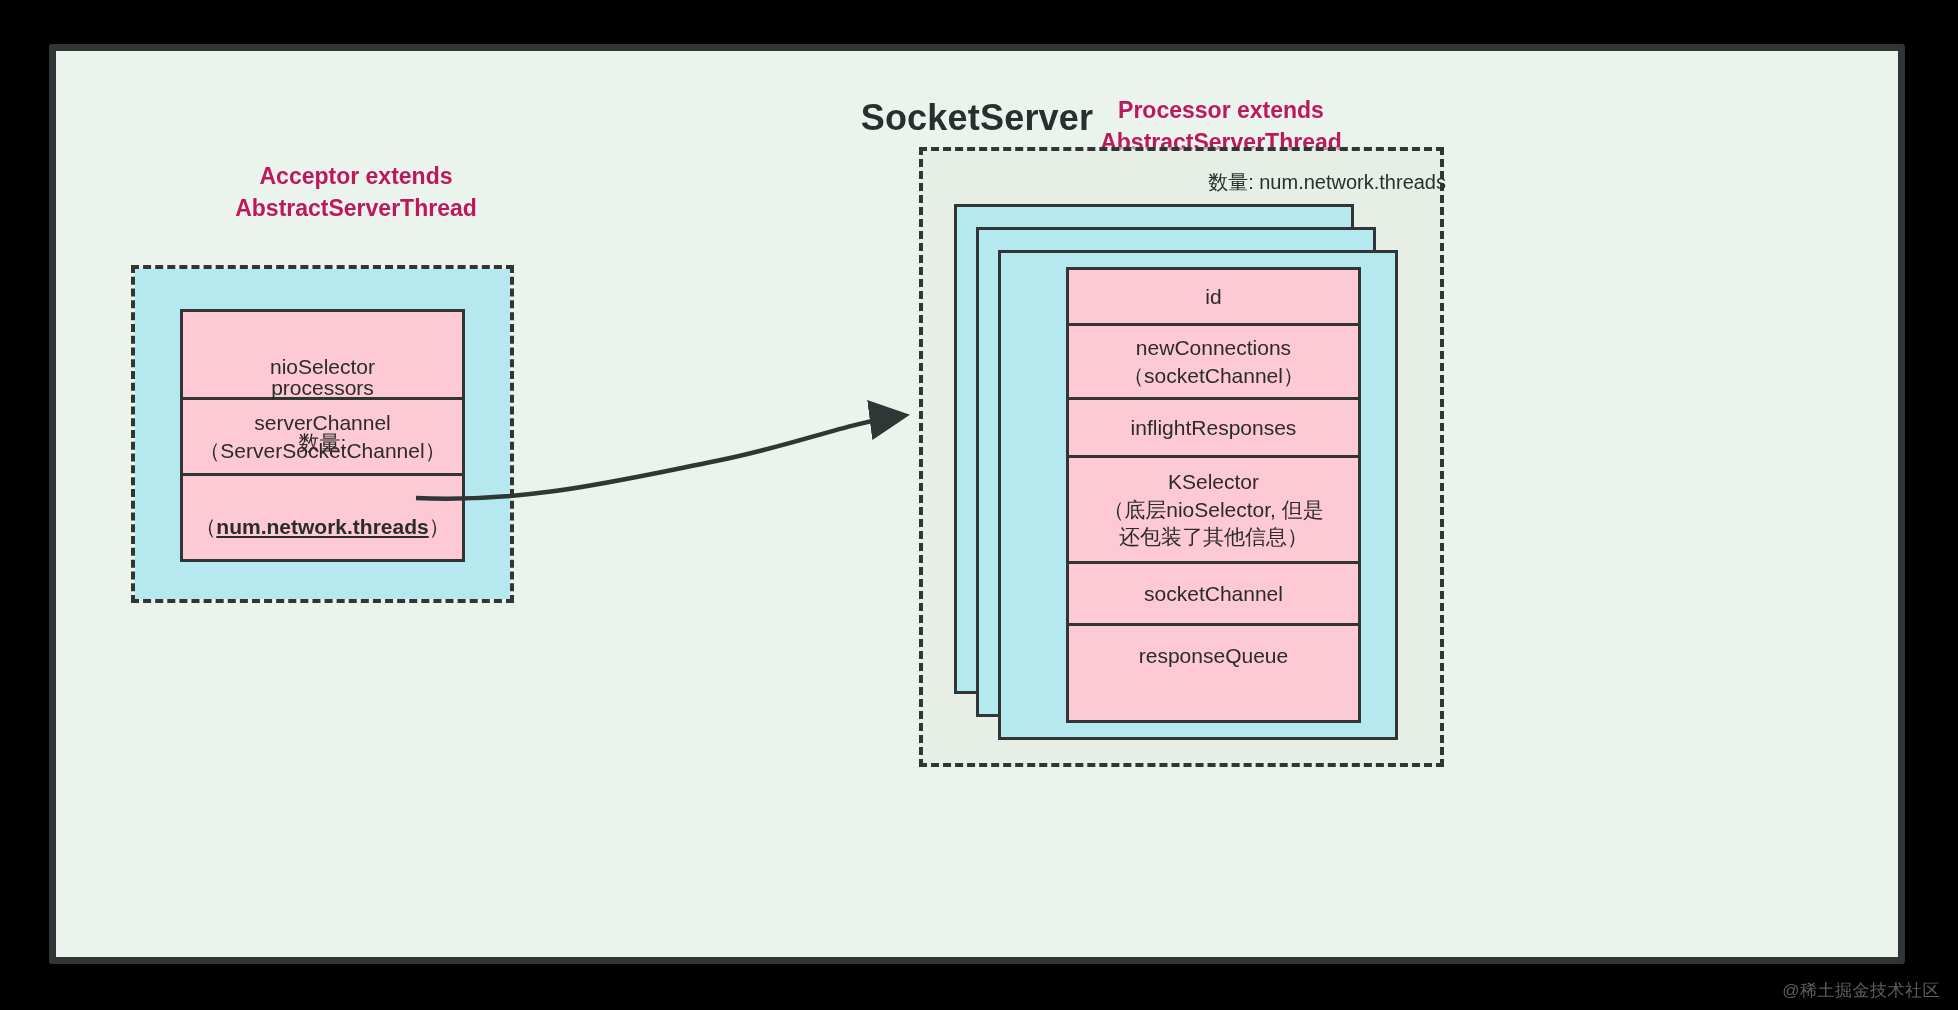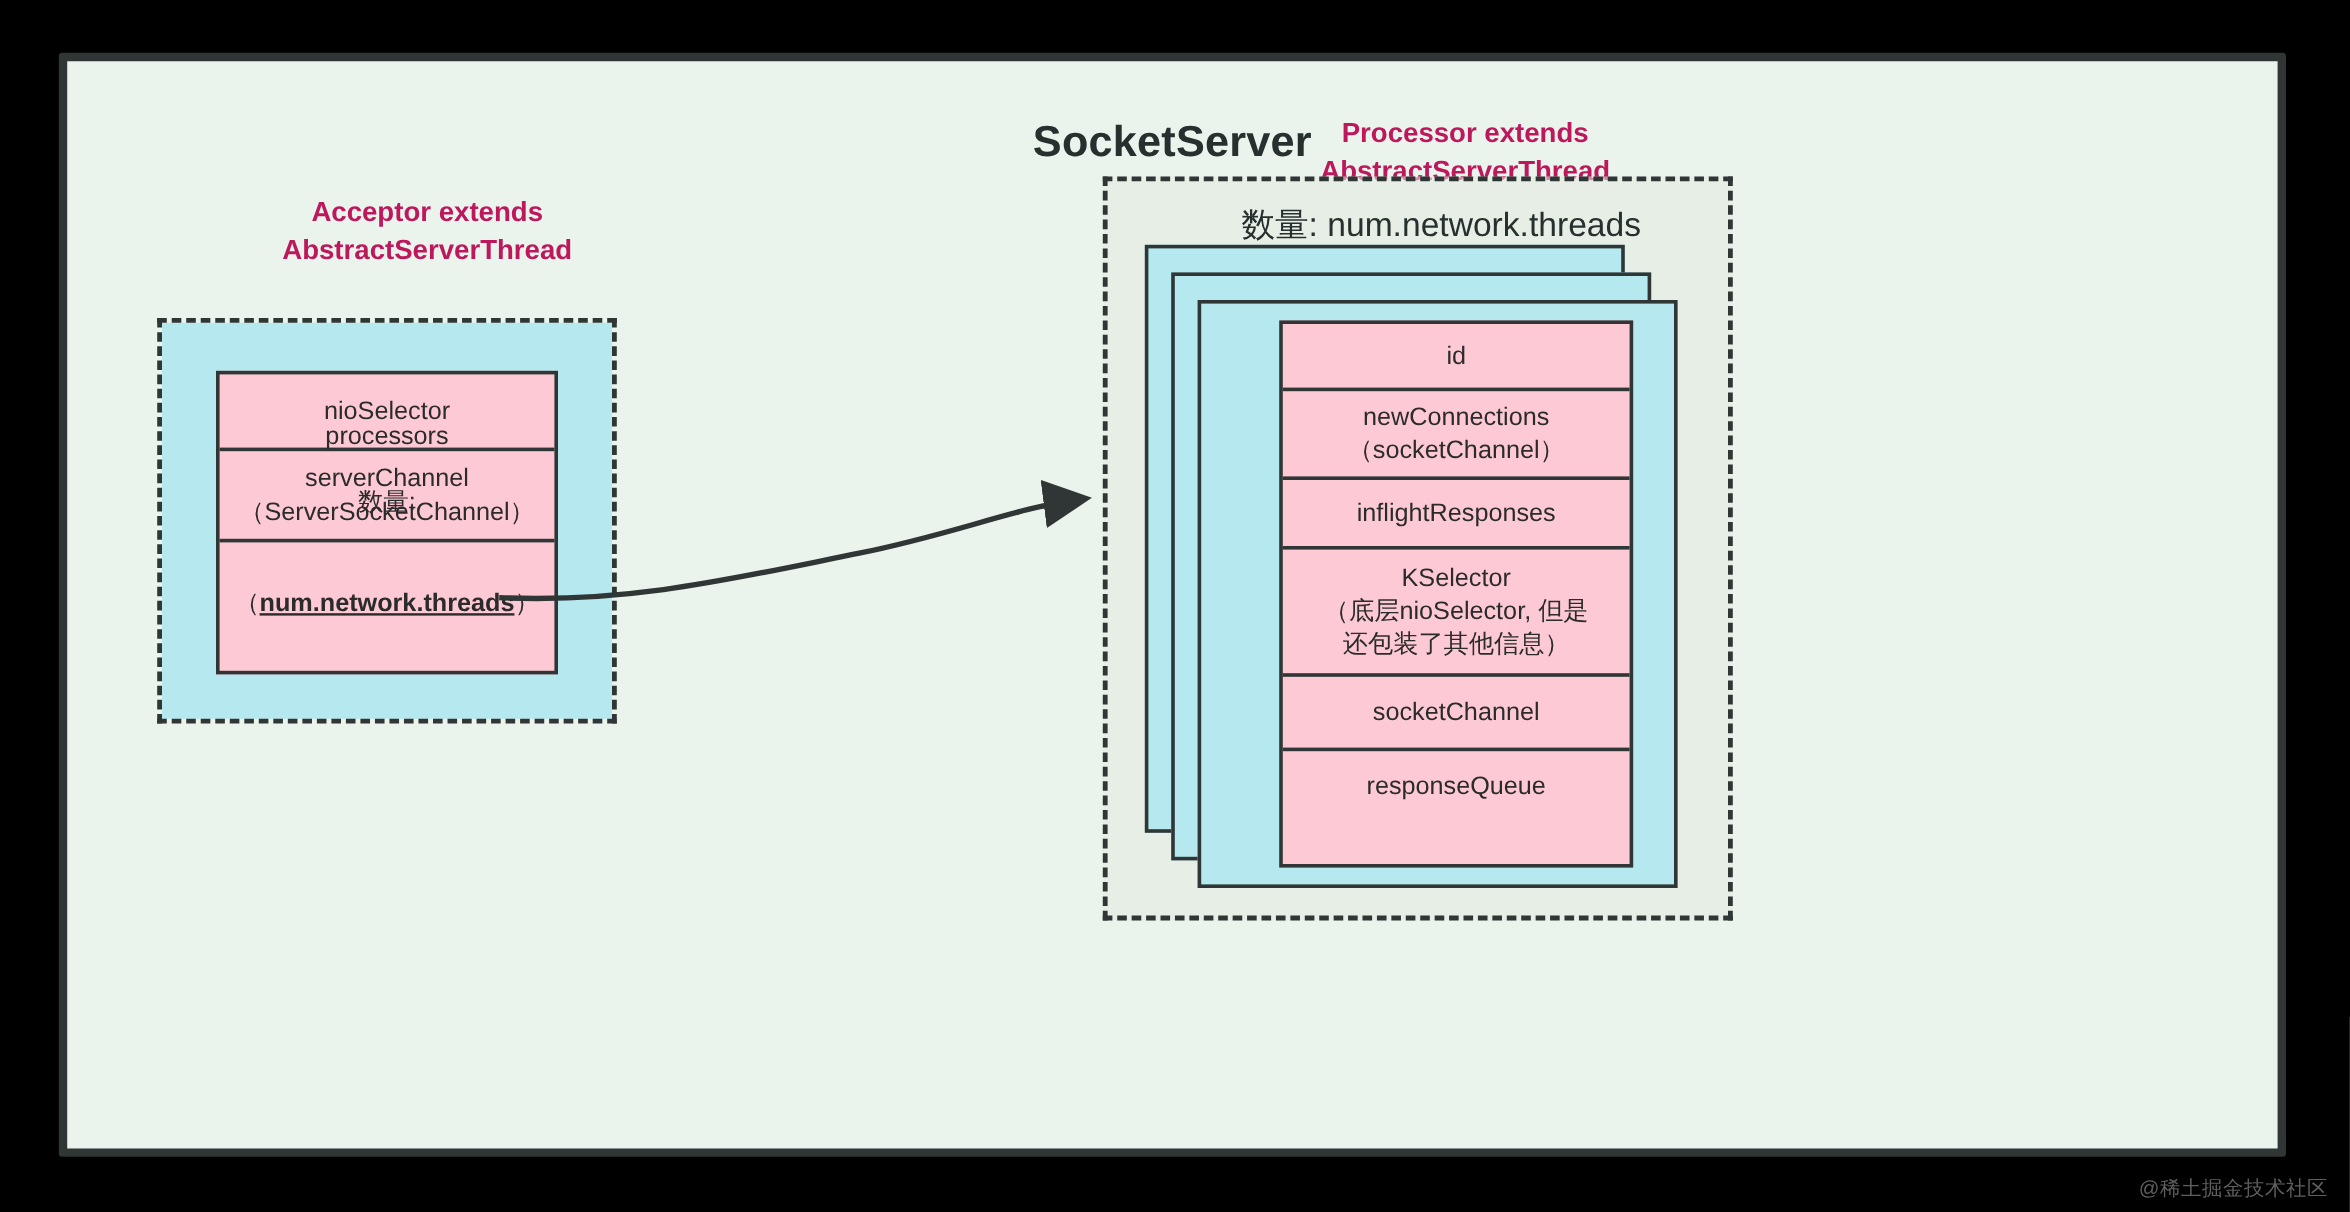--- a/index.html
+++ b/index.html
@@ -119,21 +119,21 @@
     white-space: pre-line;
   }
   .field-row:last-child { border-bottom: none; }
 
   #acceptor-fields {
     left: 124px;
     top: 258px;
     width: 285px;
     height: 253px;
   }
-  #acceptor-fields .field-row.r1 { height: 64px; }
+  #acceptor-fields .field-row.r1 { height: 64px; margin-top: 24px; }
   #acceptor-fields .field-row.r2 { height: 76px; }
   #acceptor-fields .field-row.r3 { height: 108px; align-items: flex-end; }
 
   .cfg-strong {
     font-weight: 700;
     text-decoration: underline;
   }
 
   
   .proc-card {
@@ -144,22 +144,22 @@
   }
   #proc-card-back  { left: 898px; top: 153px; width: 400px; height: 490px; }
   #proc-card-mid   { left: 920px; top: 176px; width: 400px; height: 490px; }
   #proc-card-front { left: 942px; top: 199px; width: 400px; height: 490px; }
 
   #processor-count {
     position: absolute;
     left: 900px;
     top: 118px;
     width: 490px;
-    text-align: center;
-    font-size: 28px;
+    text-align: right;
+    font-size: 20px;
     color: #26302e;
   }
 
   #processor-fields {
     left: 1010px;
     top: 216px;
     width: 295px;
     height: 456px;
   }
   #processor-fields .field-row.p1 { height: 56px; }

